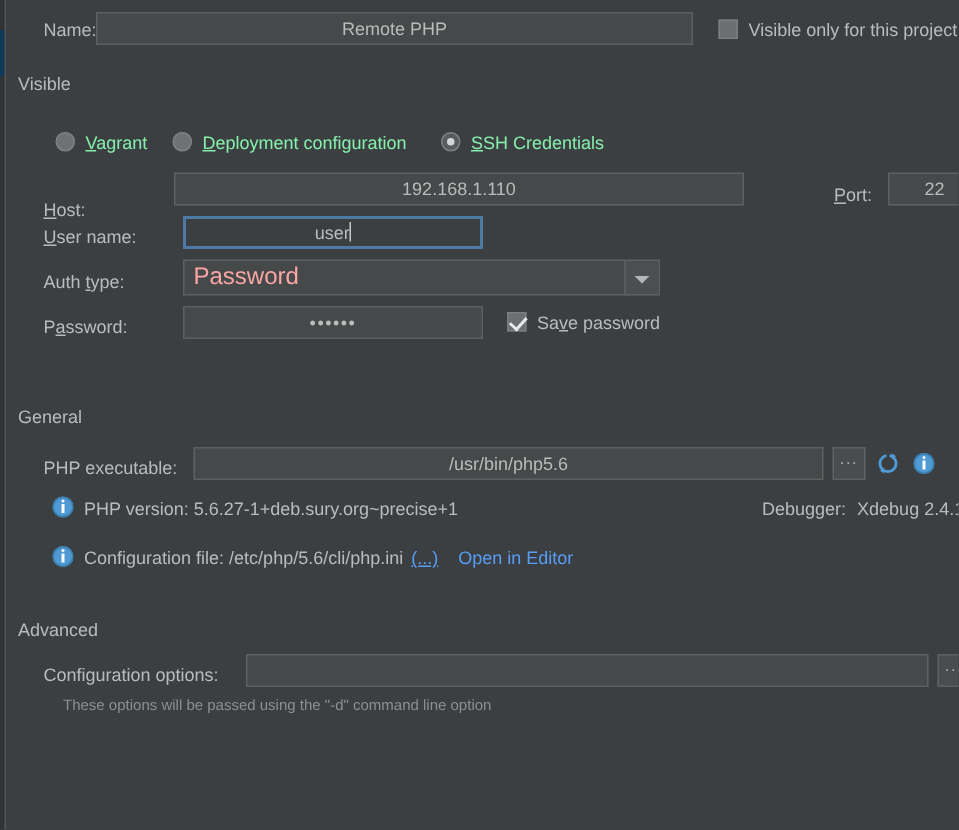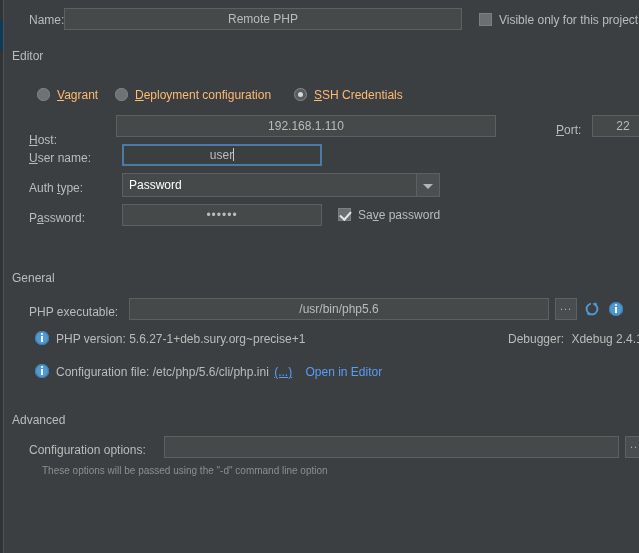--- a/index.html
+++ b/index.html
@@ -133,21 +133,21 @@
     position: absolute;
     left: 4px; top: 4px;
     width: 5px; height: 5px;
     border-radius: 50%;
     background: #d6d6d6;
   }
   .radio .rlabel {
     position: absolute;
     left: 20px; top: 1px;
     white-space: nowrap;
-    color: #fdba74;
+    color: #86efac;
     font-size: 12px;
     line-height: 16px;
   }
 
   
   .checkbox {
     position: absolute;
     height: 18px;
   }
   .checkbox .box {
@@ -184,22 +184,22 @@
     position: absolute;
     box-sizing: border-box;
     background: #45494a;
     border: 1px solid #5e6060;
     height: 24px;
   }
   .combo .combo-text {
     position: absolute;
     left: 6px; top: 0;
     line-height: 22px;
-    font-size: 12px;
-    color: #ffffff;
+    font-size: 16px;
+    color: #fca5a5;
     white-space: nowrap;
   }
   .combo .combo-arrow-box {
     position: absolute;
     right: 0; top: 0;
     width: 22px; height: 100%;
     border-left: 1px solid #5e6060;
     background: #4b4f51;
   }
   .combo .combo-arrow-box::after {
@@ -298,21 +298,21 @@
   </div>
   <div class="textfield" style="left:60px; top:8px; width:398px;">Remote PHP</div>
 
   <div class="checkbox" style="left:475px; top:12px;">
     <span class="box"></span>
     <span class="clabel">Visible only for this project</span>
   </div>
 
   <div class="section" style="top:48px;">
     <div class="sec-rule"></div>
-    <div class="sec-title">Editor</div>
+    <div class="sec-title">Visible</div>
   </div>
 
   <div class="radio" style="left:33px; top:86px;">
     <span class="knob"></span>
     <span class="rlabel"><u>V</u>agrant</span>
   </div>
 
   <div class="radio" style="left:111px; top:86px;">
     <span class="knob"></span>
     <span class="rlabel"><u>D</u>eployment configuration</span>

